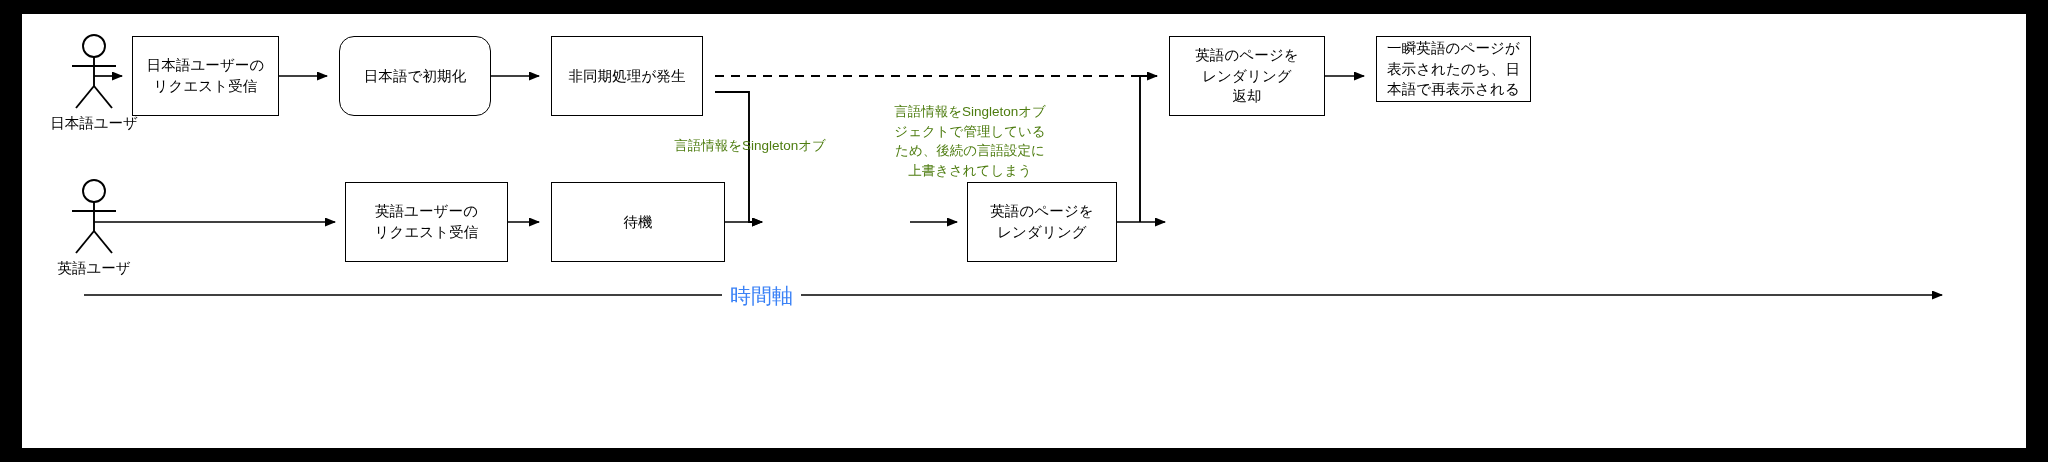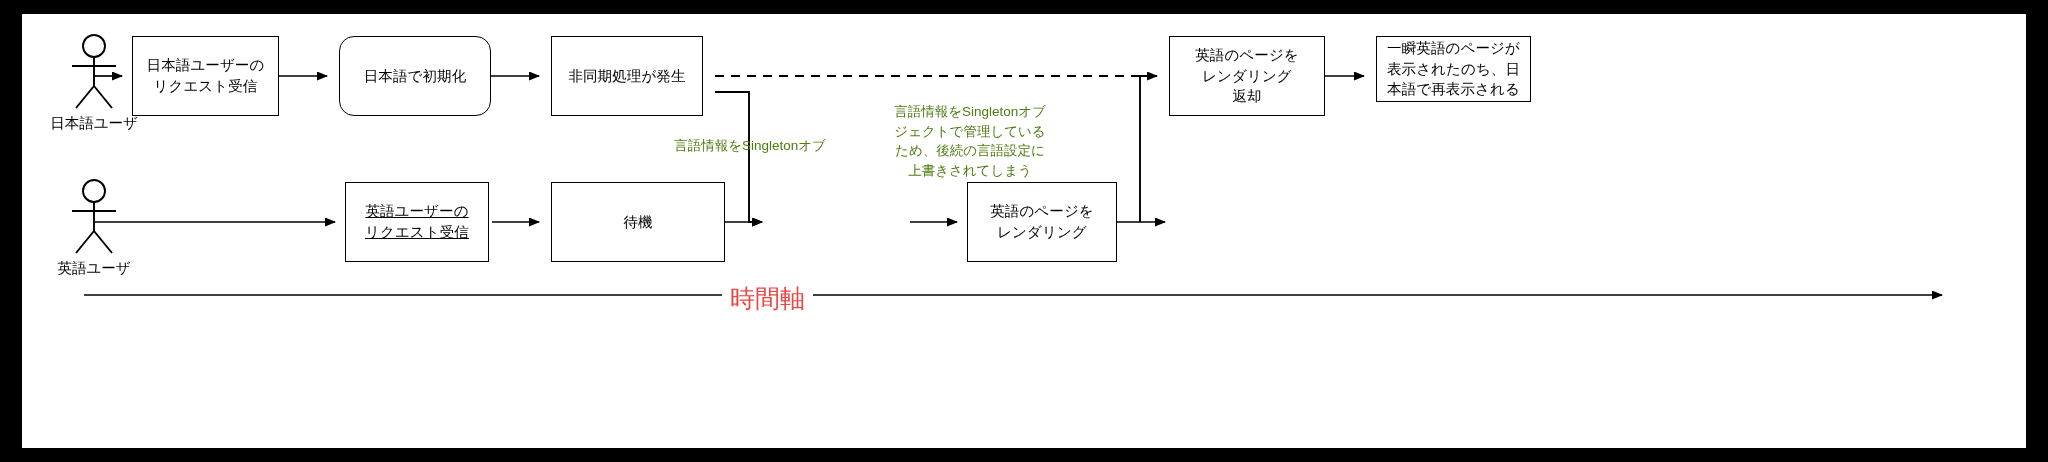--- a/index.html
+++ b/index.html
@@ -21,21 +21,21 @@
   
   .actor{position:absolute;}
   .actor svg{display:block;}
   .actor .name{position:absolute;left:50%;transform:translateX(-50%);
                white-space:nowrap;font-size:14.5px;color:#000;}
 
   
   .note{position:absolute;font-size:13.5px;line-height:1.45;color:#4d7c0f;
         text-align:center;white-space:pre-line;}
 
-  .axis-label{position:absolute;font-size:25px;color:#ef4444;background:#fff;
+  .axis-label{position:absolute;font-size:21px;color:#3b82f6;background:#fff;
               padding:0 8px;white-space:nowrap;}
 </style>
 </head>
 <body>
 
 <div id="frame">
 <div id="canvas">
 
   <svg id="wires" viewBox="0 0 2004 434" preserveAspectRatio="none">
     <defs>
@@ -109,21 +109,21 @@
 レンダリング
 返却</span>
   </div>
 
   <div class="box" style="left:1354px;top:22px;width:155px;height:66px;">
     <span class="lbl">一瞬英語のページが
 表示されたのち、日
 本語で再表示される</span>
   </div>
 
-  <div class="box" style="left:323px;top:168px;width:144px;height:80px;text-decoration:underline;">
+  <div class="box" style="left:323px;top:168px;width:163px;height:80px;">
     <span class="lbl">英語ユーザーの
 リクエスト受信</span>
   </div>
 
   <div class="box" style="left:529px;top:168px;width:174px;height:80px;">
     <span class="lbl">待機</span>
   </div>
 
 
   <div class="box" style="left:945px;top:168px;width:150px;height:80px;">

